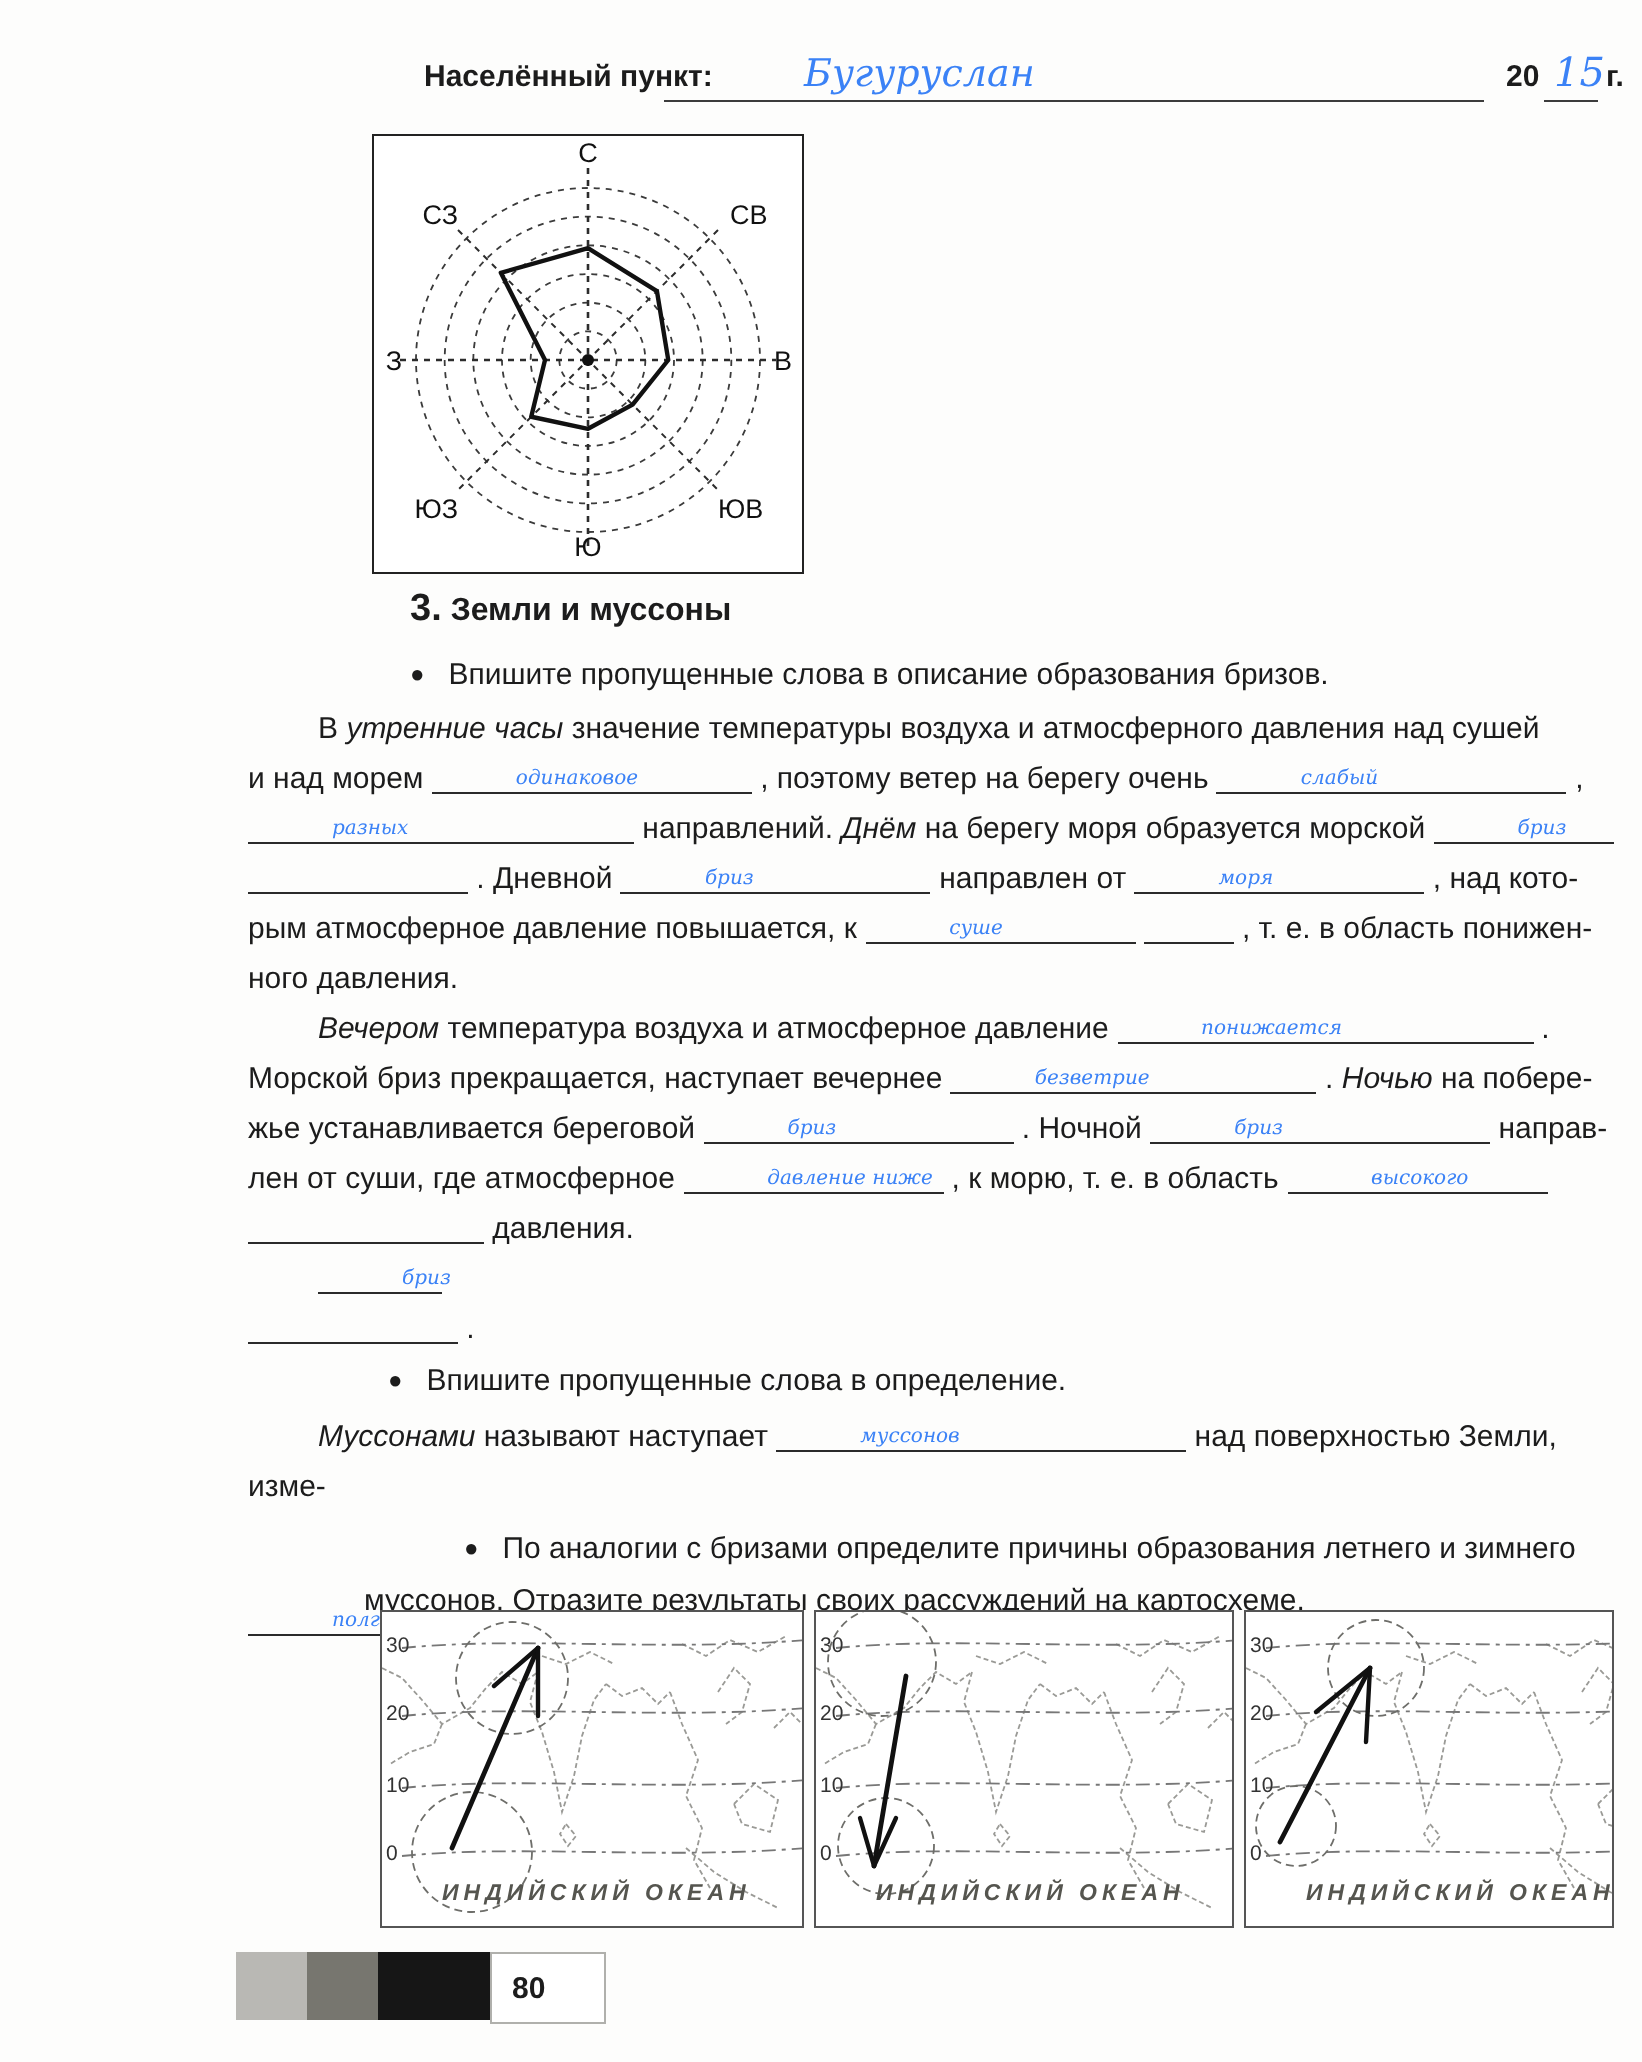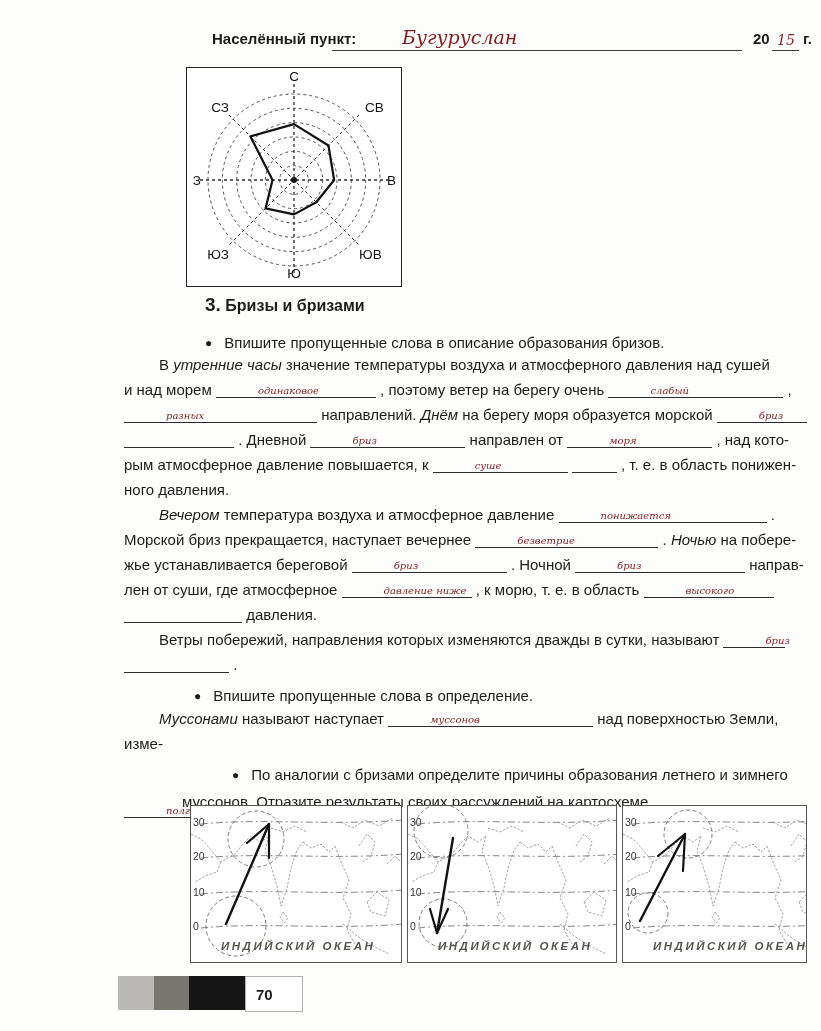--- a/index.html
+++ b/index.html
@@ -5,28 +5,28 @@
   html,body{margin:0;padding:0;}
   body{
     width:821px;height:1031px;position:relative;overflow:hidden;
     background:#fdfdfc;color:#1c1c1c;
     font-family:"Liberation Sans",sans-serif;
   }
   .abs{position:absolute;}
   
   .hdr-label{font-size:15px;font-weight:bold;}
   .u-line{border-bottom:1.2px solid #3c3c3c;}
-  .hw{font-family:"DejaVu Serif",serif;font-style:italic;color:#7f1d1d;}
+  .hw{font-family:"DejaVu Serif",serif;font-style:italic;color:#3b82f6;}
   
   .rose-box{border:1.6px solid #222;background:#fff;}
   
   .sec-num{font-size:19px;font-weight:bold;}
   .sec-title{font-size:16px;font-weight:bold;}
   
-  .bullet{font-size:15px;line-height:30px;}
+  .bullet{font-size:15px;line-height:20px;}
   .bullet .dot{display:inline-block;font-size:12px;margin-right:12px;transform:translateY(-1px);}
   .hang{text-indent:25px;line-height:25px;}
   
   .textblock{font-size:15px;line-height:25px;width:692px;}
   .para{margin:0;text-indent:35px;}
   .em{font-weight:normal;font-style:italic;}
   .blank{display:inline-block;border-bottom:1.2px solid #2b2b2b;height:17px;margin-bottom:-3px;position:relative;}
   .blank .hw{position:absolute;left:7px;bottom:1px;font-size:10px;line-height:1;white-space:nowrap;}
   
   .maps-row{display:flex;gap:5px;}
@@ -38,21 +38,21 @@
 </style>
 </head>
 <body>
 
 <div class="abs hdr-label" style="left:212px;top:30px;">Населённый пункт:</div>
 <div class="abs u-line" style="left:332px;top:28px;width:410px;height:22px;">
   <span class="hw" style="position:absolute;left:70px;bottom:2px;font-size:19px;">Бугуруслан</span>
 </div>
 <div class="abs hdr-label" style="left:753px;top:30px;">20</div>
 <div class="abs u-line" style="left:772px;top:28px;width:27px;height:22px;">
-  <span class="hw" style="position:absolute;left:5px;bottom:2px;font-size:14px;">15</span>
+  <span class="hw" style="position:absolute;left:5px;bottom:2px;font-size:20px;">15</span>
 </div>
 <div class="abs hdr-label" style="left:803px;top:30px;">г.</div>
 
 <div class="abs rose-box" style="left:186px;top:67px;width:214px;height:218px;">
   <svg id="rose-svg" width="214" height="218" viewBox="0 0 214 218">
       <circle cx="107" cy="112" r="14.333333333333334" fill="none" stroke="#3b3b3b" stroke-width="0.9" stroke-dasharray="3,3"></circle>
       <circle cx="107" cy="112" r="28.666666666666668" fill="none" stroke="#3b3b3b" stroke-width="0.9" stroke-dasharray="3,3"></circle>
       <circle cx="107" cy="112" r="43" fill="none" stroke="#3b3b3b" stroke-width="0.9" stroke-dasharray="3,3"></circle>
       <circle cx="107" cy="112" r="57.333333333333336" fill="none" stroke="#3b3b3b" stroke-width="0.9" stroke-dasharray="3,3"></circle>
       <circle cx="107" cy="112" r="71.66666666666667" fill="none" stroke="#3b3b3b" stroke-width="0.9" stroke-dasharray="3,3"></circle>
@@ -69,31 +69,31 @@
       <text x="172" y="191" text-anchor="start" font-size="13.5" fill="#111" font-family="Liberation Sans, sans-serif">ЮВ</text>
       <text x="107" y="210" text-anchor="middle" font-size="13.5" fill="#111" font-family="Liberation Sans, sans-serif">Ю</text>
       <text x="42" y="191" text-anchor="end" font-size="13.5" fill="#111" font-family="Liberation Sans, sans-serif">ЮЗ</text>
       <text x="14" y="117" text-anchor="end" font-size="13.5" fill="#111" font-family="Liberation Sans, sans-serif">З</text>
       <text x="42" y="44" text-anchor="end" font-size="13.5" fill="#111" font-family="Liberation Sans, sans-serif">СЗ</text>
     </svg>
 </div>
 
 <div class="abs" style="left:205px;top:294px;">
   <span class="sec-num">3.</span>
-  <span class="sec-title">Бризы и бризами</span>
+  <span class="sec-title">Земли и муссоны</span>
 </div>
 
 <div class="abs bullet" style="left:205px;top:328px;">
   <span class="dot">●</span><span>Впишите пропущенные слова в описание образования бризов.</span>
 </div>
 
 <div class="abs textblock" style="left:124px;top:352px;">
   <p class="para" id="para-1"><span>В </span><span class="em">утренние часы</span><span> значение температуры воздуха и атмосферного давления над сушей</span><br><span>и над морем </span><span class="blank" style="width: 160px;"><span class="hw">одинаковое</span></span><span> , поэтому ветер на берегу очень </span><span class="blank" style="width: 175px;"><span class="hw">слабый</span></span><span> ,</span><br><span class="blank" style="width: 193px;"><span class="hw">разных</span></span><span> направлений. </span><span class="em">Днём</span><span> на берегу моря образуется морской </span><span class="blank" style="width: 90px;"><span class="hw">бриз</span></span><br><span class="blank" style="width: 110px;"><span class="hw"></span></span><span> . Дневной </span><span class="blank" style="width: 155px;"><span class="hw">бриз</span></span><span> направлен от </span><span class="blank" style="width: 145px;"><span class="hw">моря</span></span><span> , над кото-</span><br><span>рым атмосферное давление повышается, к </span><span class="blank" style="width: 135px;"><span class="hw">суше</span></span><span> </span><span class="blank" style="width: 45px;"><span class="hw"></span></span><span> , т. е. в область понижен-</span><br><span>ного давления.</span></p>
   <p class="para" id="para-2"><span class="em">Вечером</span><span> температура воздуха и атмосферное давление </span><span class="blank" style="width: 208px;"><span class="hw">понижается</span></span><span> .</span><br><span>Морской бриз прекращается, наступает вечернее </span><span class="blank" style="width: 183px;"><span class="hw">безветрие</span></span><span> . </span><span class="em">Ночью</span><span> на побере-</span><br><span>жье устанавливается береговой </span><span class="blank" style="width: 155px;"><span class="hw">бриз</span></span><span> . Ночной </span><span class="blank" style="width: 170px;"><span class="hw">бриз</span></span><span> направ-</span><br><span>лен от суши, где атмосферное </span><span class="blank" style="width: 130px;"><span class="hw">давление ниже</span></span><span> , к морю, т. е. в область </span><span class="blank" style="width: 130px;"><span class="hw">высокого</span></span><br><span class="blank" style="width: 118px;"><span class="hw"></span></span><span> давления.</span></p>
-  <p class="para" id="para-3"><span>Ветры побережий, направления которых изменяются дважды в сутки, называют </span><span class="blank" style="width: 62px;"><span class="hw">бриз</span></span><br><span class="blank" style="width: 105px;"><span class="hw"></span></span><span> .</span></p>
+  <p class="para" id="para-3"><span class="blank" style="width: 62px;"><span class="hw">бриз</span></span><br><span class="blank" style="width: 105px;"><span class="hw"></span></span><span> .</span></p>
 </div>
 
 <div class="abs bullet" style="left:194px;top:681px;">
   <span class="dot">●</span><span>Впишите пропущенные слова в определение.</span>
 </div>
 
 <div class="abs textblock" style="left:124px;top:706px;">
   <p class="para" id="para-4"><span class="em">Муссонами</span><span> называют наступает </span><span class="blank" style="width: 205px;"><span class="hw">муссонов</span></span><span> над поверхностью Земли, изме-</span><br><span class="blank" style="width: 165px; margin-top: 44px;"><span class="hw">полгода</span></span><span> .</span></p>
 </div>
 
@@ -189,14 +189,14 @@
         <line x1="17" y1="115" x2="62" y2="28" stroke="#111" stroke-width="2.4" stroke-linecap="round"></line>
         <line x1="62" y1="28" x2="35" y2="50" stroke="#111" stroke-width="2.2" stroke-linecap="round"></line>
         <line x1="62" y1="28" x2="60" y2="65" stroke="#111" stroke-width="2.2" stroke-linecap="round"></line>
         <text x="30" y="144" font-size="11.5" fill="#55554f" font-style="italic" font-weight="bold" letter-spacing="2.5" font-family="Liberation Sans, sans-serif">ИНДИЙСКИЙ ОКЕАН</text>
       </svg>
   </div>
 </div>
 
 <div class="abs grad" style="left:118px;top:976px;width:127px;height:34px;"></div>
 <div class="abs pagebox" style="left:245px;top:976px;width:56px;height:34px;">
-  <span class="pagenum">70</span>
+  <span class="pagenum">80</span>
 </div>
 
 </body></html>

